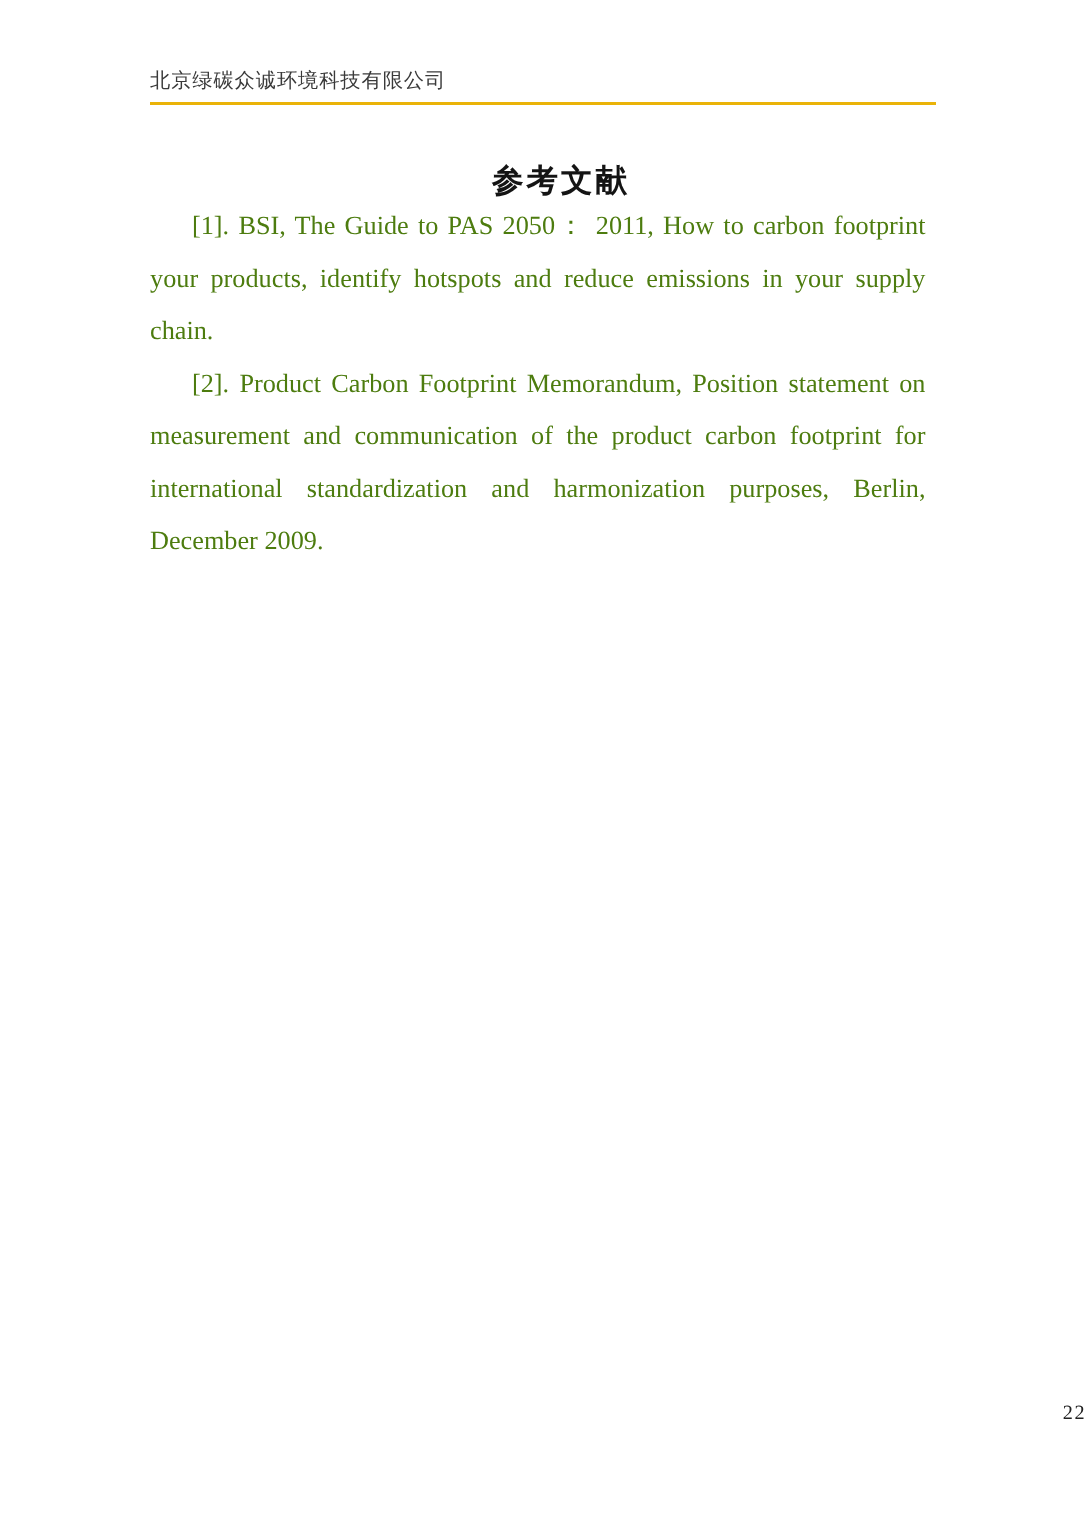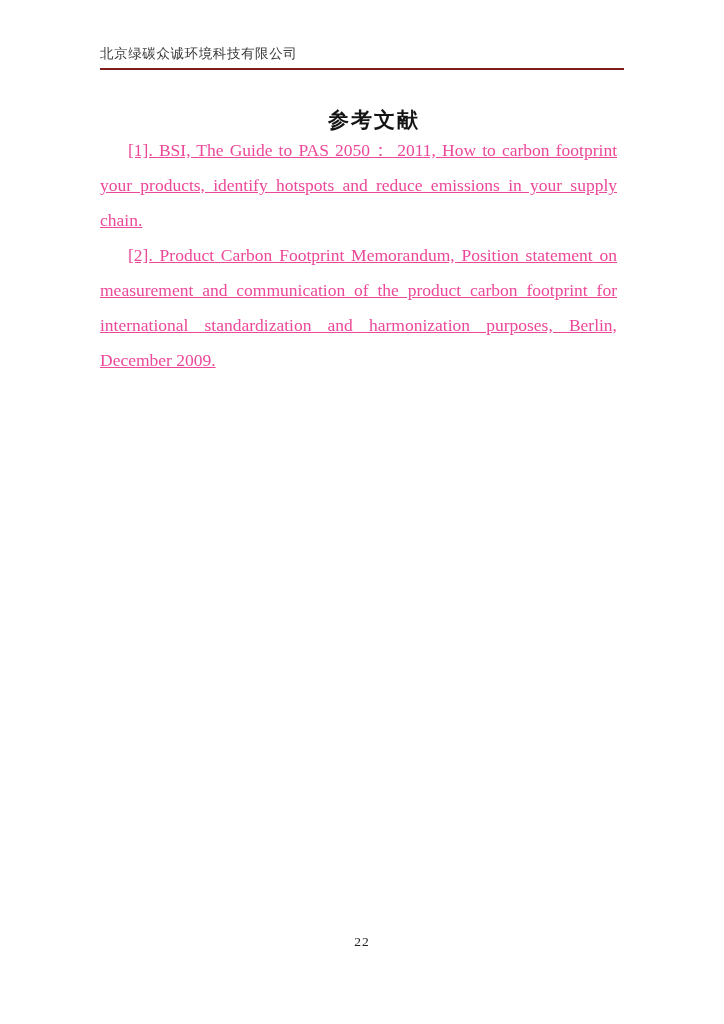--- a/index.html
+++ b/index.html
@@ -13,21 +13,21 @@
   }
   .header {
     position: absolute;
     top: 45px;
     left: 100px;
     width: 524px;
     display: flex;
     justify-content: space-between;
     align-items: flex-end;
     padding-bottom: 5px;
-    border-bottom: 2px solid #7f1d1d;
+    border-bottom: 2px solid #eab308;
   }
   .company {
     font-size: 13.5px;
     letter-spacing: 0.6px;
     color: #3a3a3a;
     white-space: nowrap;
   }
   .docnum {
     font-size: 13.5px;
     color: #3a3a3a;
@@ -53,33 +53,32 @@
     color: #141414;
   }
   .refs {
     position: absolute;
     top: 133px;
     left: 100px;
     width: 517px;
     font-size: 17.5px;
     line-height: 35px;
     text-align: justify;
-    color: #ec4899;
-    text-decoration: underline;
+    color: #4d7c0f;
   }
   .ref {
     margin: 0;
     text-indent: 28px;
   }
   .pagenum {
     position: absolute;
     top: 934px;
     left: 0;
     width: 100%;
-    text-align: center;
+    text-align: right;
     font-size: 13.5px;
     letter-spacing: 1px;
     color: #222222;
   }
 </style>
 </head>
 <body>
 
 <div class="page">
 

